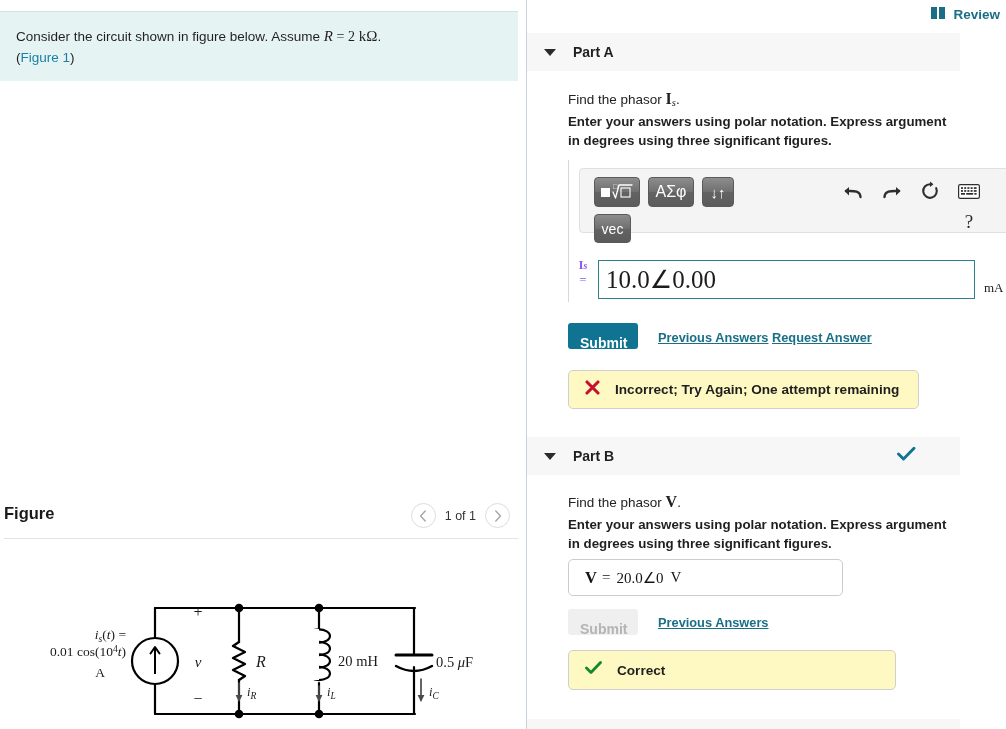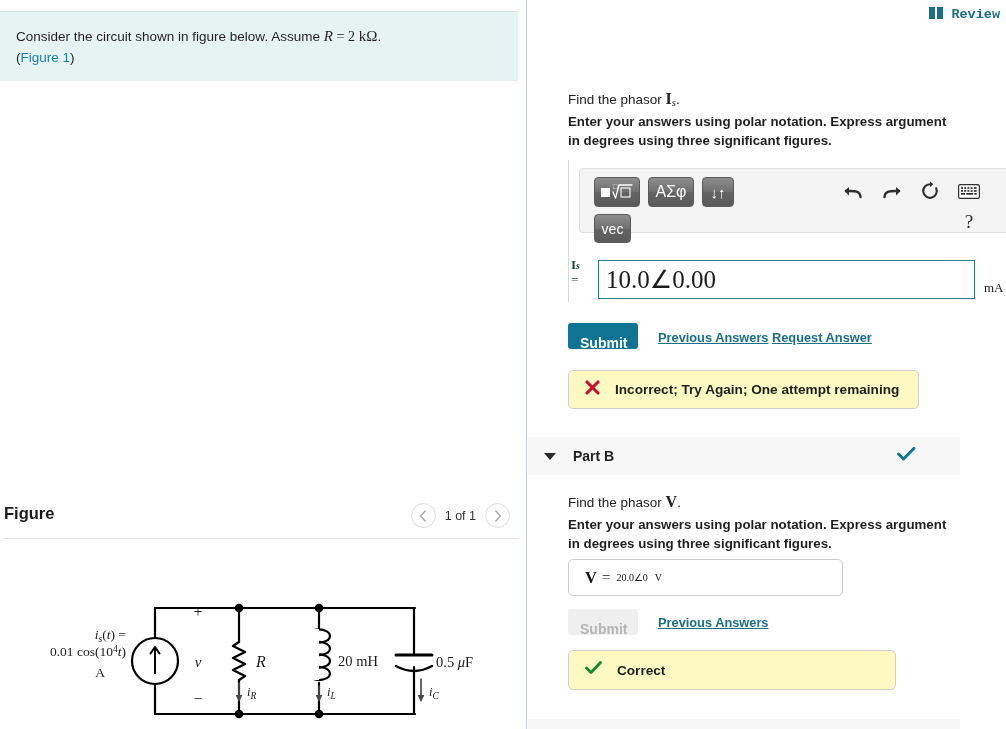--- a/index.html
+++ b/index.html
@@ -74,21 +74,21 @@
     position: absolute; left: 527px; top: 0;
     width: 479px; height: 729px;
     background: #fff; overflow: hidden;
   }
   .review-row {
     position: absolute; right: 6px; top: 5px;
     display: flex; align-items: center; gap: 7px;
   }
   .review-icon { display: block; }
   .review-label {
-    color: #1a6f87; font-size: 13.5px; font-weight: bold; font-family: Liberation Mono, monospace;
+    color: #1a6f87; font-size: 13.5px; font-weight: bold;
   }
 
   .part-header {
     position: absolute; left: 0;
     width: 433px; height: 38px;
     background: #f7f7f7;
     display: flex; align-items: center;
     box-sizing: border-box;
   }
   .caret {
@@ -135,22 +135,23 @@
   .tb-icon {
     position: absolute;
     display: flex; align-items: center; justify-content: center;
     color: #2e2e2e;
   }
 
   .ansrow { position: absolute; left: 52px; }
   .ans-label {
     position: absolute;
     font-family: "Liberation Serif", serif;
+    text-align: center;
     line-height: 1.0;
-    color: #14532d;
+    color: #8b5cf6;
   }
   .ans-label .top { font-weight: bold; font-size: 13px; }
   .ans-label .top em { font-style: italic; font-weight: bold; font-size: 10px; }
   .ans-label .bot { font-size: 13px; display: block; margin-top: 1px; }
   .ans-input {
     position: absolute;
     background: #fff;
     border: 1px solid #2e7f8c;
     box-sizing: border-box;
     font-family: "Liberation Serif", serif;
@@ -171,21 +172,21 @@
     border: 1px solid #cccccc;
     border-radius: 5px;
     box-sizing: border-box;
     display: flex; align-items: center;
     padding-left: 16px;
     font-family: "Liberation Serif", serif;
     color: #141414;
   }
   .readonly-box .vsym { font-weight: bold; font-size: 16.5px; }
   .readonly-box .eq { font-size: 15px; margin: 0 6px 0 5px; }
-  .readonly-box .val { font-size: 10px; }
+  .readonly-box .val { font-size: 15px; }
 
   .btn-submit {
     position: absolute;
     background: #0f7391;
     color: #fff;
     border: none;
     border-radius: 3px;
     font-family: "Liberation Sans", sans-serif;
     font-size: 14px;
     font-weight: bold;
@@ -336,20 +337,24 @@
     <div class="review-row">
       <span class="review-icon">
         <svg width="15" height="12" viewBox="0 0 15 12" aria-hidden="true">
           <rect x="0" y="0" width="6" height="12" fill="#1a6f87"></rect>
           <rect x="8" y="0" width="6" height="12" fill="#1a6f87"></rect>
         </svg>
       </span>
       <span class="review-label">Review</span>
     </div>
 
+    <div class="part-header" style="top:33px;">
+      <span class="caret"></span>
+      <span class="part-title">Part A</span>
+    </div>
 
     <div class="prompt-line" style="top:87px;text-align:center;">
       <span>Find the phasor</span>
       <span class="bv">I</span><span class="bsub">s</span><span>.</span>
     </div>
 
     <div class="bold-instr" style="top:112px;">Enter your answers using polar notation. Express argument in degrees using three significant figures.</div>
 
     <div style="position:absolute;left:41px;top:160px;width:1px;height:142px;background:#d8d8d8;"></div>
 

